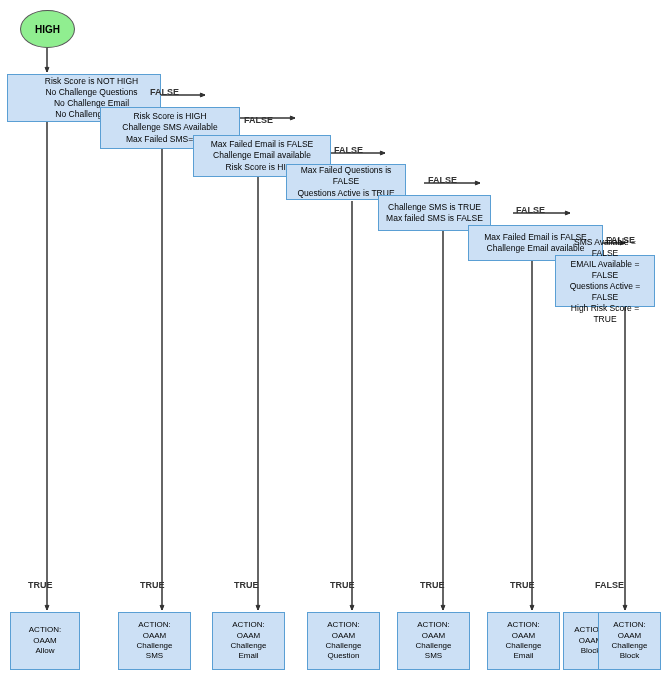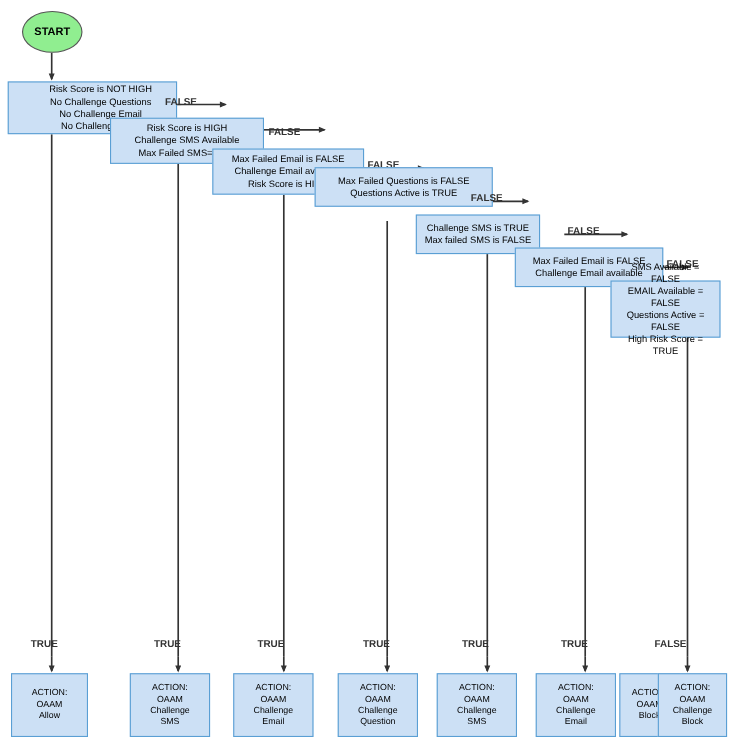--- a/index.html
+++ b/index.html
@@ -119,42 +119,42 @@
       <polygon points="352,610 350.05290828845676,605.3946950299855 353.94709171154324,605.3946950299855" fill="#333"></polygon>
       <line x1="443" y1="597" x2="443" y2="610" stroke="#333" stroke-width="1.5"></line>
       <polygon points="443,610 441.05290828845676,605.3946950299855 444.94709171154324,605.3946950299855" fill="#333"></polygon>
       <line x1="532" y1="597" x2="532" y2="610" stroke="#333" stroke-width="1.5"></line>
       <polygon points="532,610 530.0529082884567,605.3946950299855 533.9470917115433,605.3946950299855" fill="#333"></polygon>
       <line x1="625" y1="597" x2="625" y2="610" stroke="#333" stroke-width="1.5"></line>
       <polygon points="625,610 623.0529082884567,605.3946950299855 626.9470917115433,605.3946950299855" fill="#333"></polygon>
     </svg>
 
   <div class="node-start" style="left:20px;top:10px;width:55px;height:38px;">
-    <span>START</span>
+    <span>HIGH</span>
   </div>
 
   <div class="node" style="left:7px;top:74px;width:154px;height:48px;padding-left:20px;">
     <span>Risk Score is NOT HIGH<br>No Challenge Questions<br>No Challenge Email<br>No Challenge SMS</span>
   </div>
 
   <div class="label" style="left:150px;top:87px;">FALSE</div>
 
   <div class="node" style="left:100px;top:107px;width:140px;height:42px;">
     <span>Risk Score is HIGH<br>Challenge SMS Available<br>Max Failed SMS=False</span>
   </div>
 
   <div class="label" style="left:244px;top:115px;">FALSE</div>
 
   <div class="node" style="left:193px;top:135px;width:138px;height:42px;">
     <span>Max Failed Email is FALSE<br>Challenge Email available<br>Risk Score is HIGH</span>
   </div>
 
   <div class="label" style="left:334px;top:145px;">FALSE</div>
 
-  <div class="node" style="left:286px;top:152px;width:162px;height:36px;">
+  <div class="node" style="left:286px;top:164px;width:120px;height:36px;">
     <span>Max Failed Questions is FALSE<br>Questions Active is TRUE</span>
   </div>
 
   <div class="label" style="left:428px;top:175px;">FALSE</div>
 
   <div class="node" style="left:378px;top:195px;width:113px;height:36px;">
     <span>Challenge SMS is TRUE<br>Max failed SMS is FALSE</span>
   </div>
 
   <div class="label" style="left:516px;top:205px;">FALSE</div>

